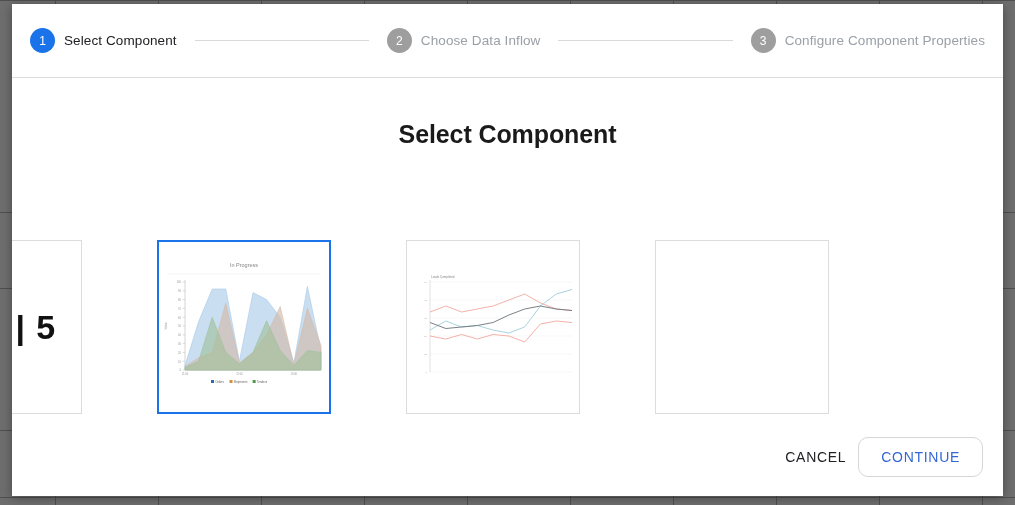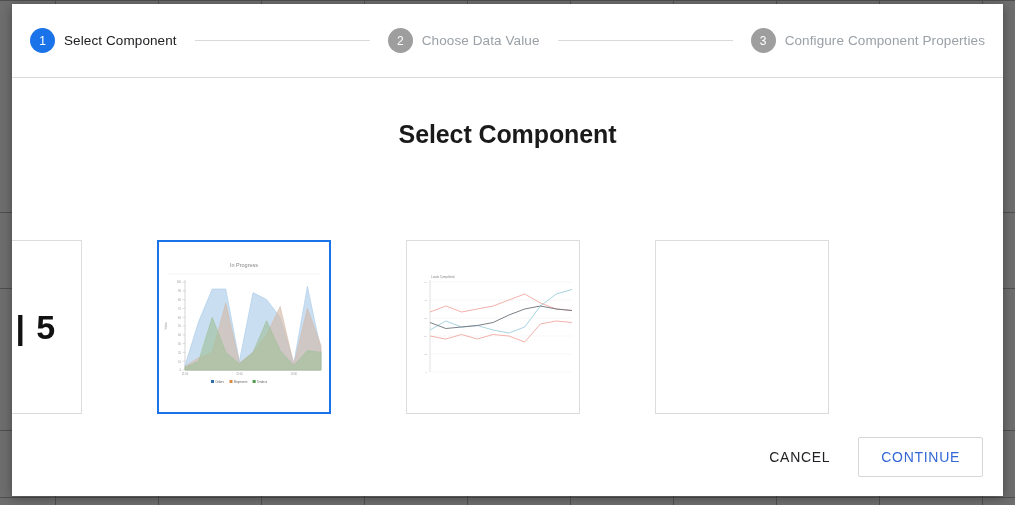--- a/index.html
+++ b/index.html
@@ -169,38 +169,38 @@
     position: absolute;
     left: 0;
     right: 0;
     bottom: 0;
     height: 78px;
     display: flex;
     align-items: center;
     justify-content: flex-end;
     padding-right: 20px;
     box-sizing: border-box;
-    gap: 22px;
+    gap: 6px;
     background: #fff;
   }
   .btn {
     font-family: "Liberation Sans", sans-serif;
     font-size: 14px;
     letter-spacing: 0.7px;
     cursor: pointer;
     background: transparent;
   }
   .btn-cancel {
     border: none;
     color: #202124;
     padding: 9px 6px;
   }
   .btn-continue {
     border: 1px solid #d6d6d6;
-    border-radius: 2px;
+    border-radius: 10px;
     color: #3367d6;
     padding: 11px 22px;
     background: #fff;
     text-align: right;
   }
 </style>
 </head>
 <body>
 
 <div id="backdrop">
@@ -224,21 +224,21 @@
 <div id="modal">
 
   <div class="stepper">
     <div class="step active">
       <div class="step-circle">1</div>
       <div class="step-label">Select Component</div>
     </div>
     <div class="step-connector"></div>
     <div class="step inactive">
       <div class="step-circle">2</div>
-      <div class="step-label">Choose Data Value</div>
+      <div class="step-label">Choose Data Inflow</div>
     </div>
     <div class="step-connector"></div>
     <div class="step inactive">
       <div class="step-circle">3</div>
       <div class="step-label">Configure Component Properties</div>
     </div>
   </div>
 
   <div class="modal-body">
     <h1 class="page-title">Select Component</h1>

